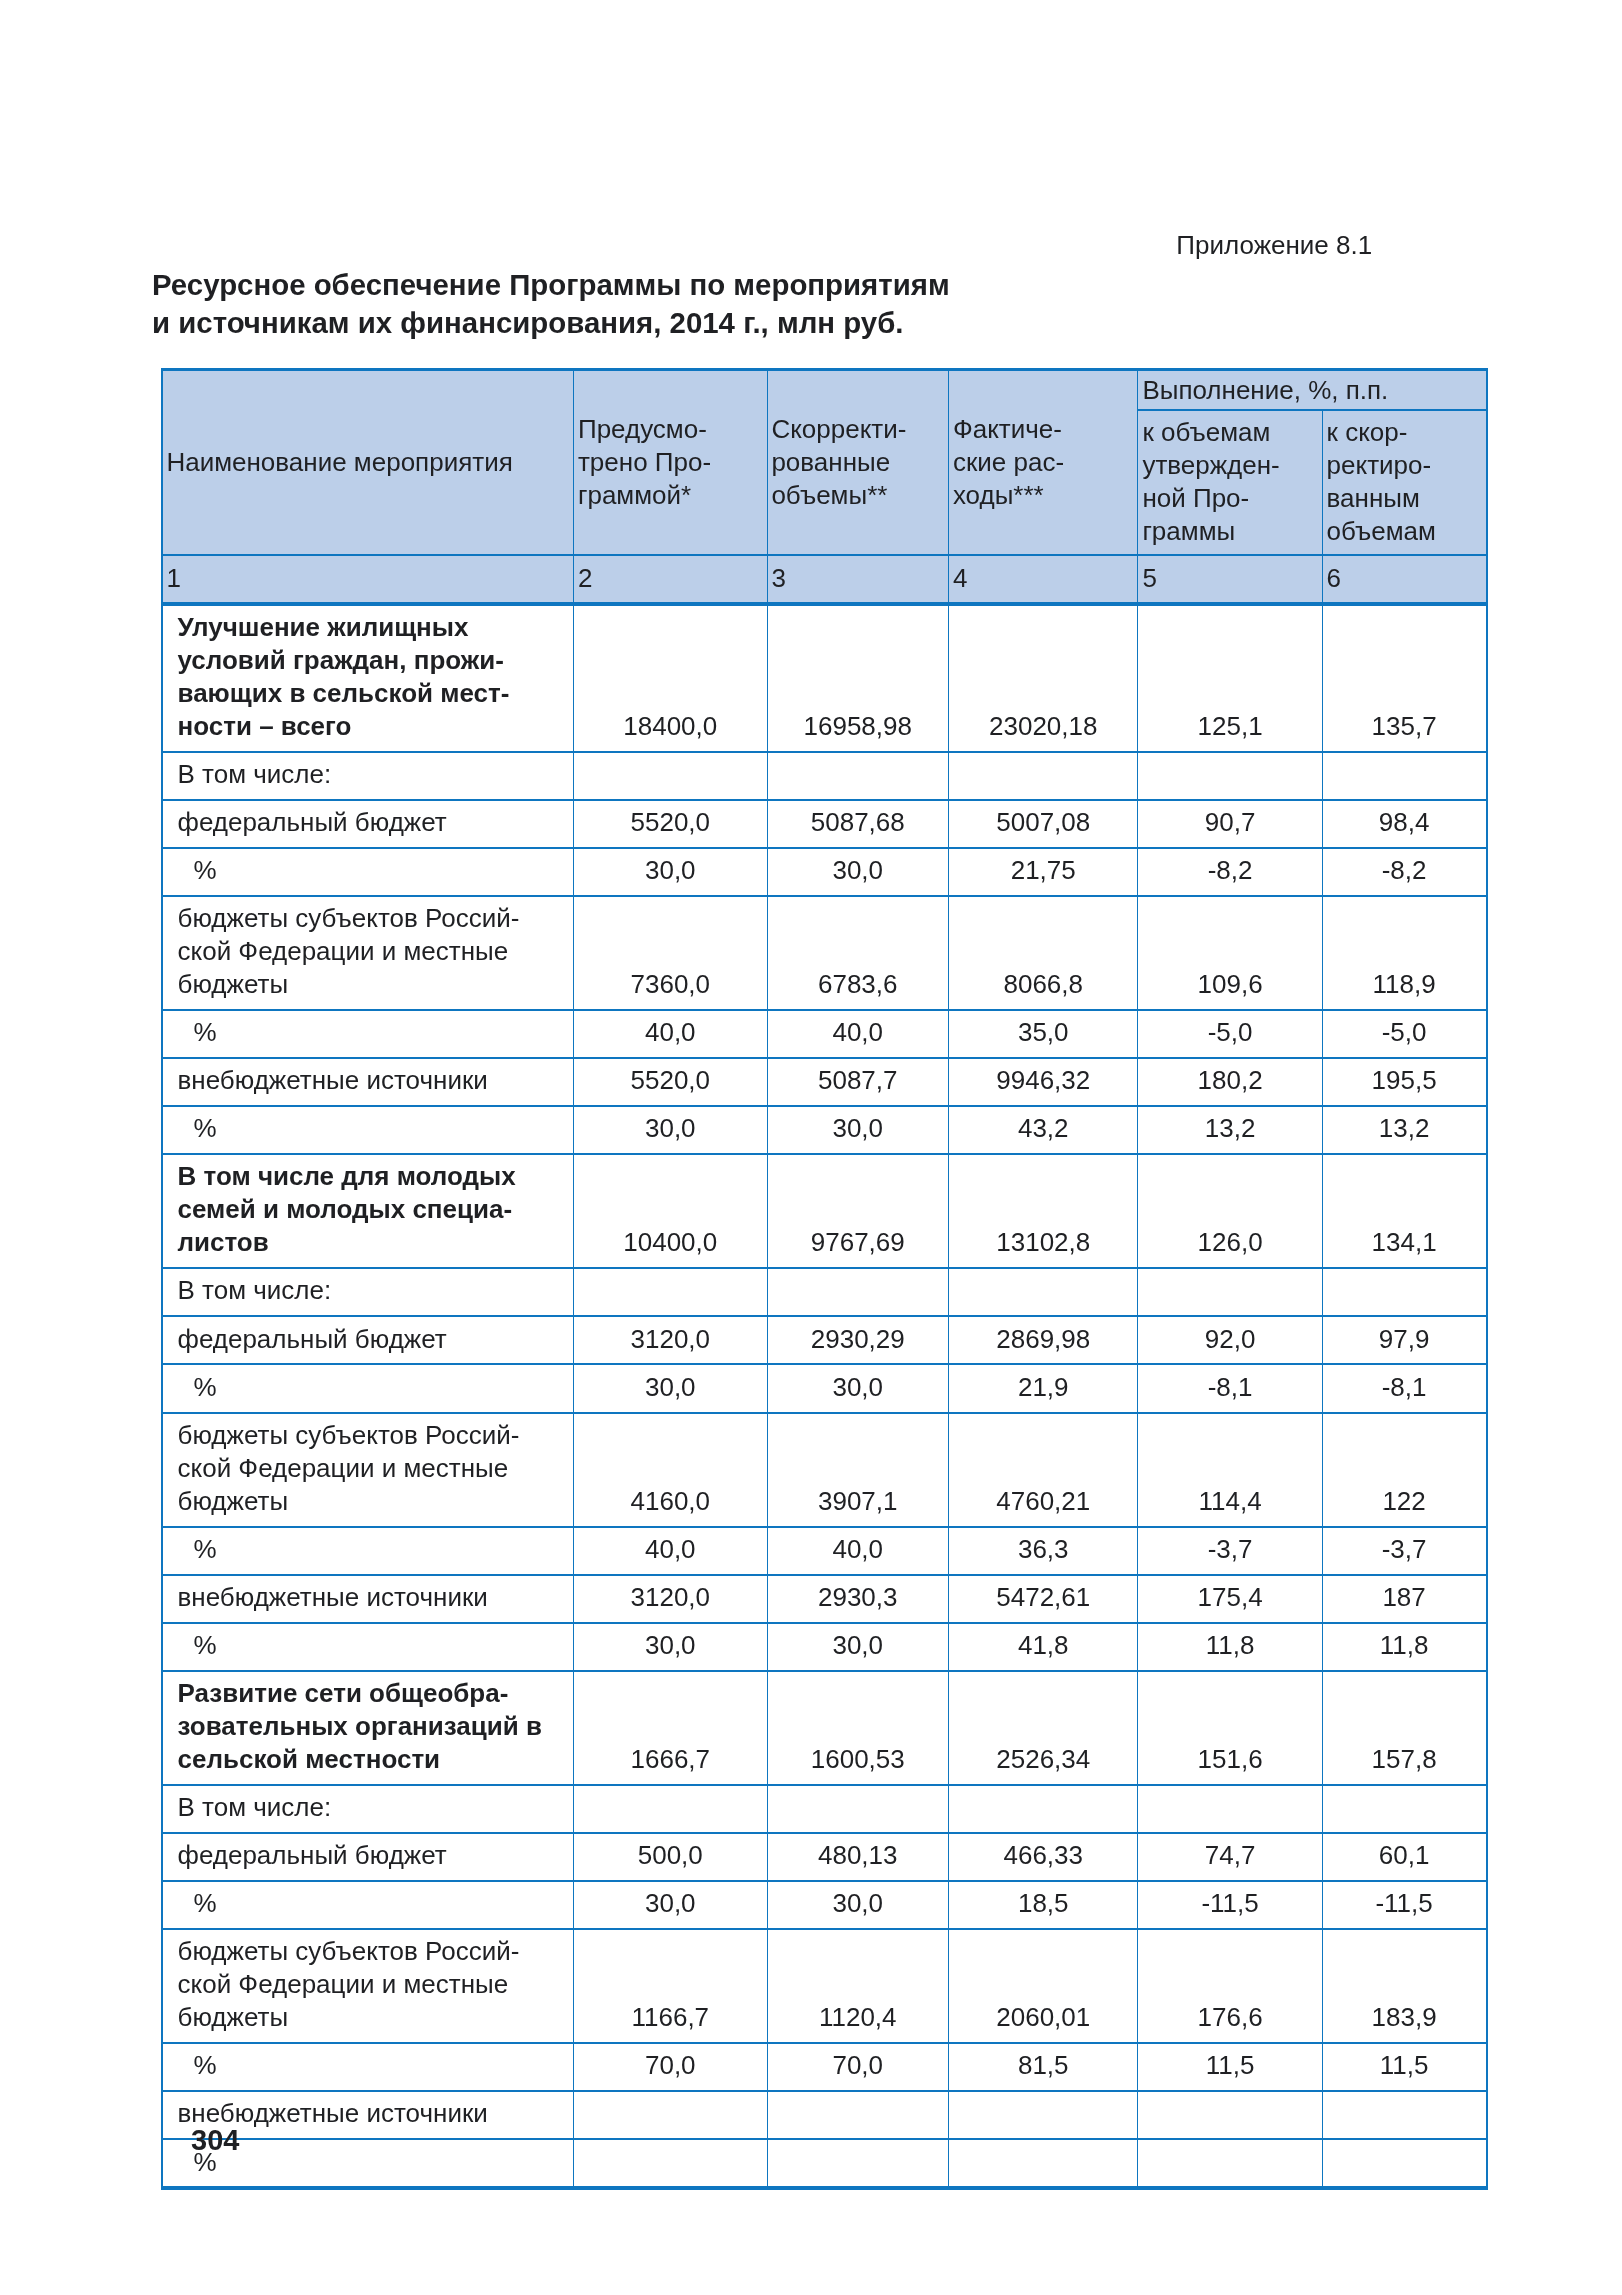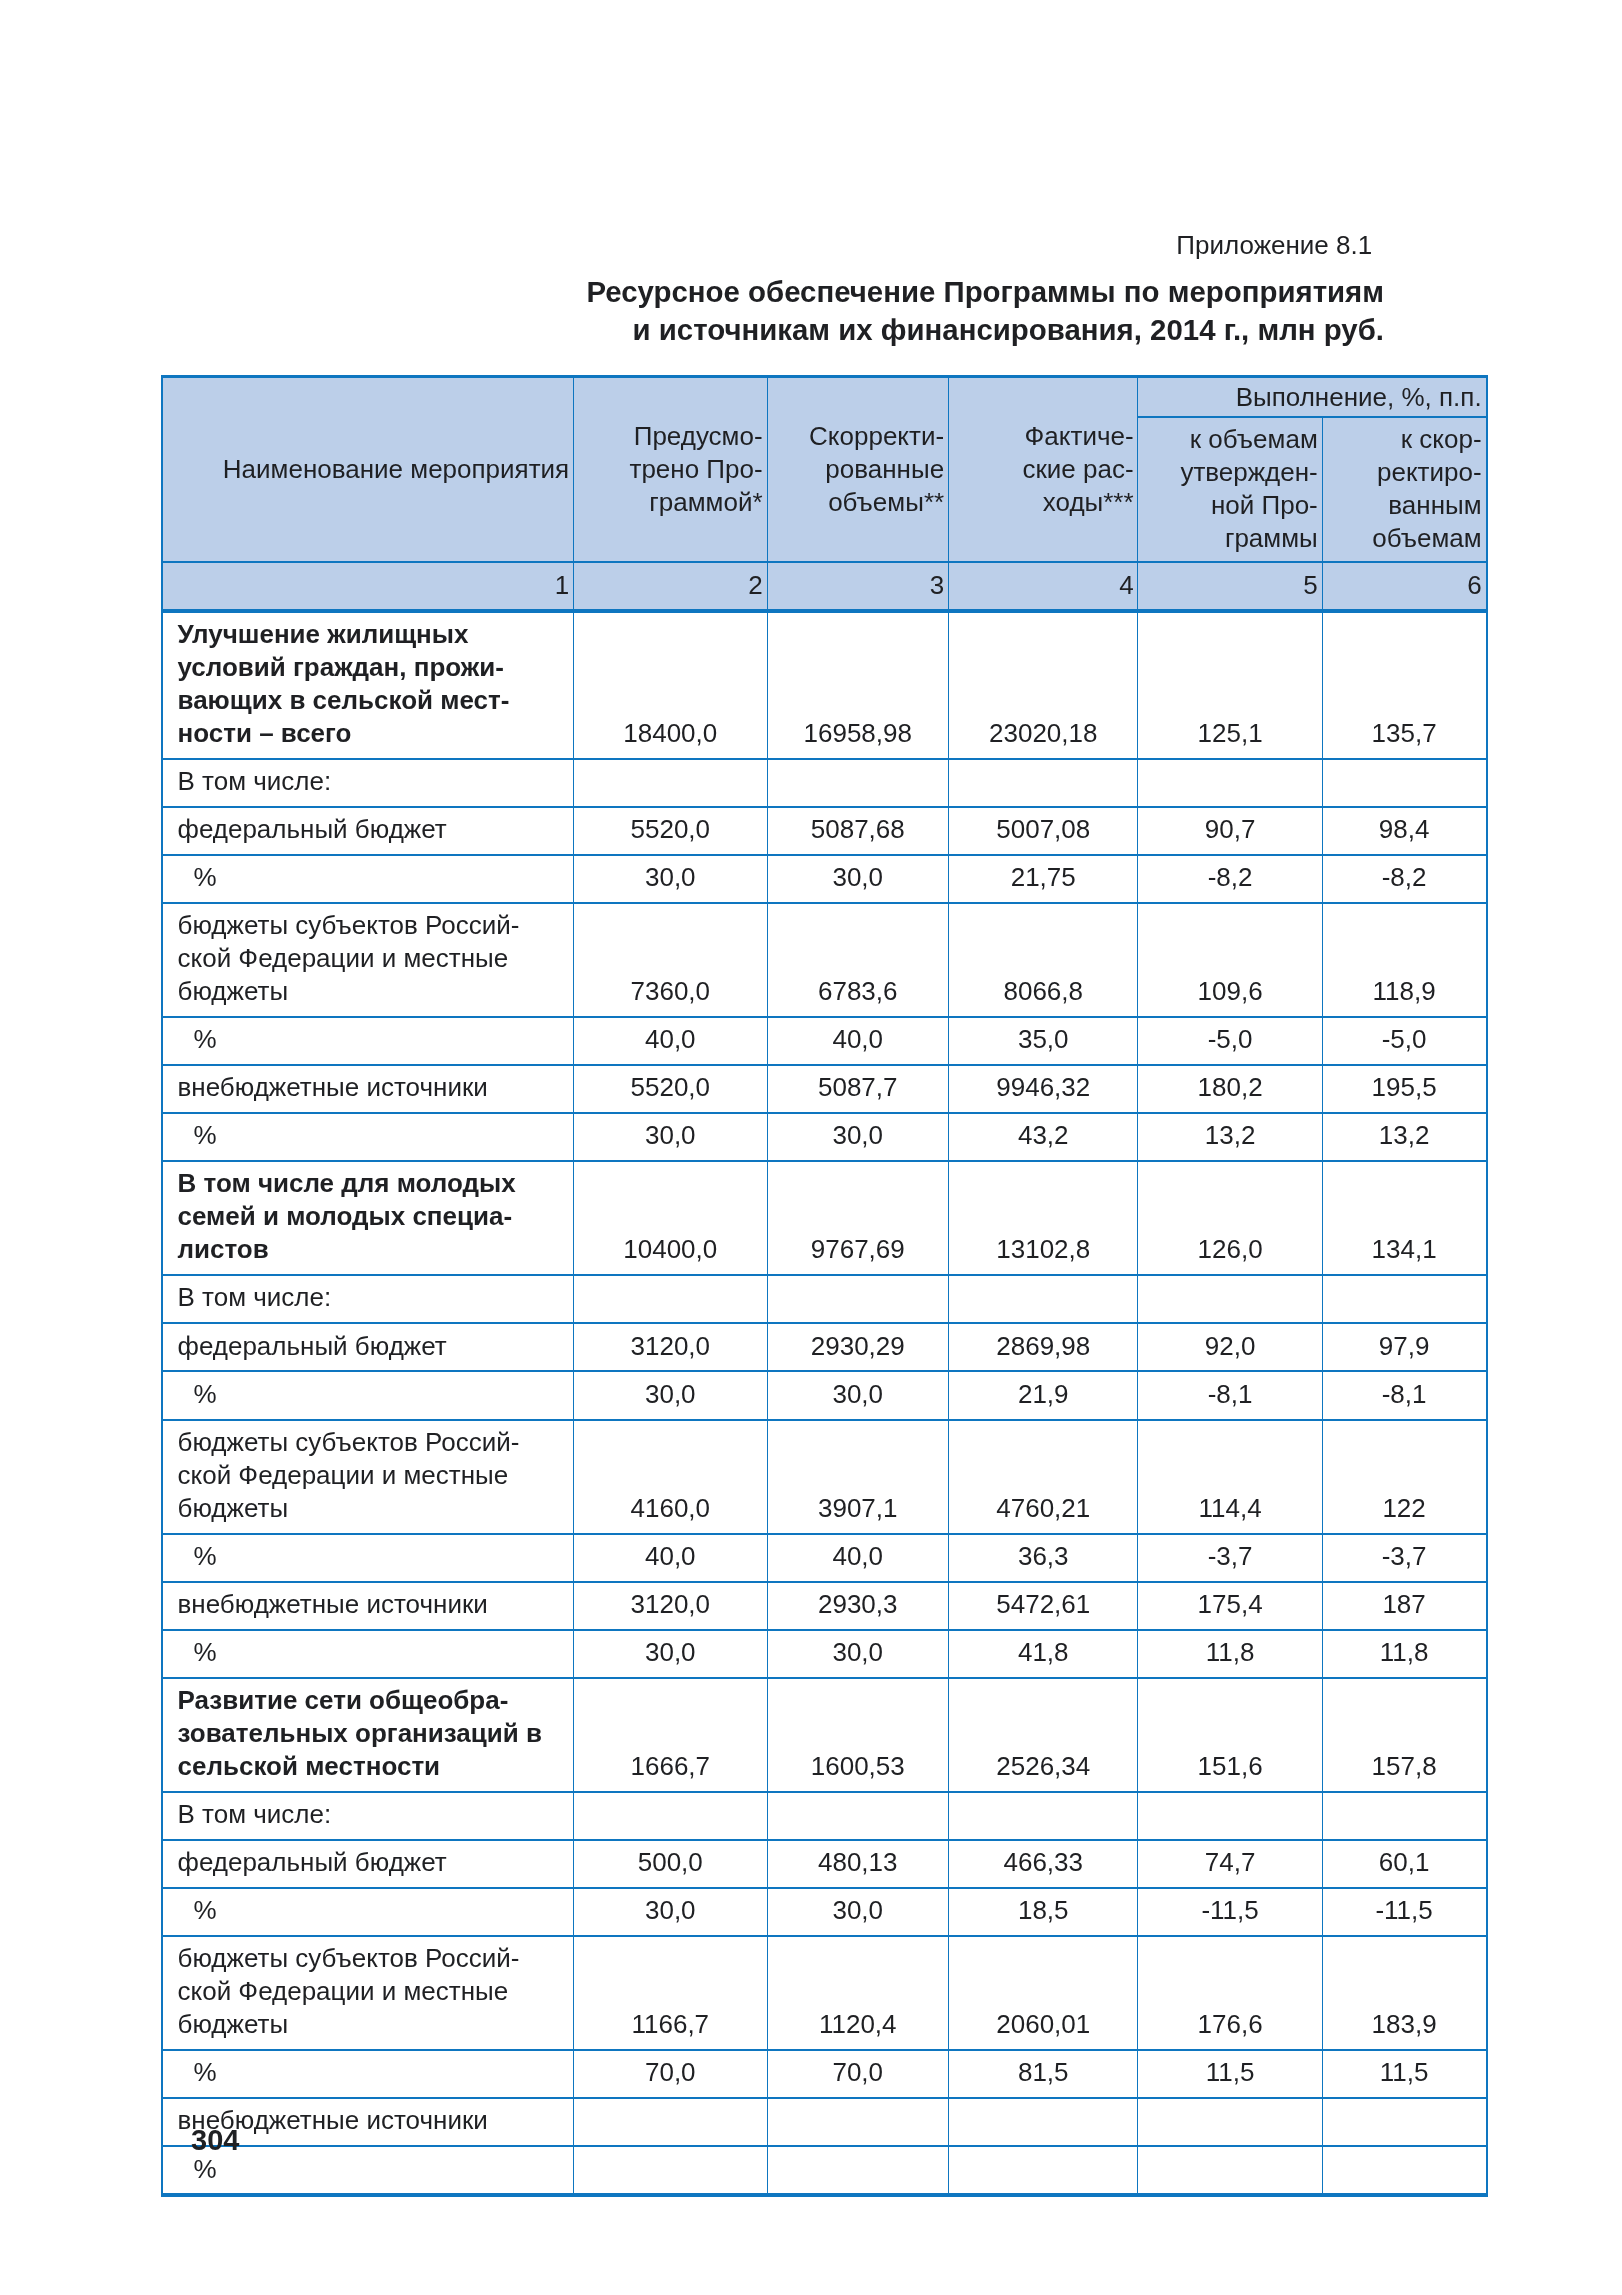--- a/index.html
+++ b/index.html
@@ -22,25 +22,25 @@
     position:relative;
   }
   .annex{
     text-align:right;
     font-size:26px;
     line-height:31px;
     margin-right:11.8px;
     white-space:pre-line;
   }
   .title{
-    text-align:right;
+    text-align:left;
     font-weight:bold;
     font-size:29.4px;
     line-height:38px;
-    margin-top:12px;
+    margin-top:5px;
     margin-bottom:26px;
     white-space:pre-line;
   }
   table.res{
     border-collapse:collapse;
     table-layout:fixed;
     width:1327px;
     margin-left:8.5px;
     border:solid var(--border);
     border-width:3.3px 2.6px 4.6px 2.6px;
@@ -52,21 +52,21 @@
   col.c4{width:14.3%}
   col.c5{width:13.9%}
   col.c6{width:12.4%}
   th,td{
     border:1.3px solid var(--border);
     font-weight:normal;
     line-height:33px;
   }
   thead th{
     background:var(--hdr-bg);
-    text-align:right;
+    text-align:left;
     vertical-align:middle;
     white-space:pre-line;
     padding:5.2px 3.9px;
     margin-top:16px;
   }
   th.group{
     border-bottom-width:2px;
     padding:2.6px 3.9px;
   }
   th.sub{

